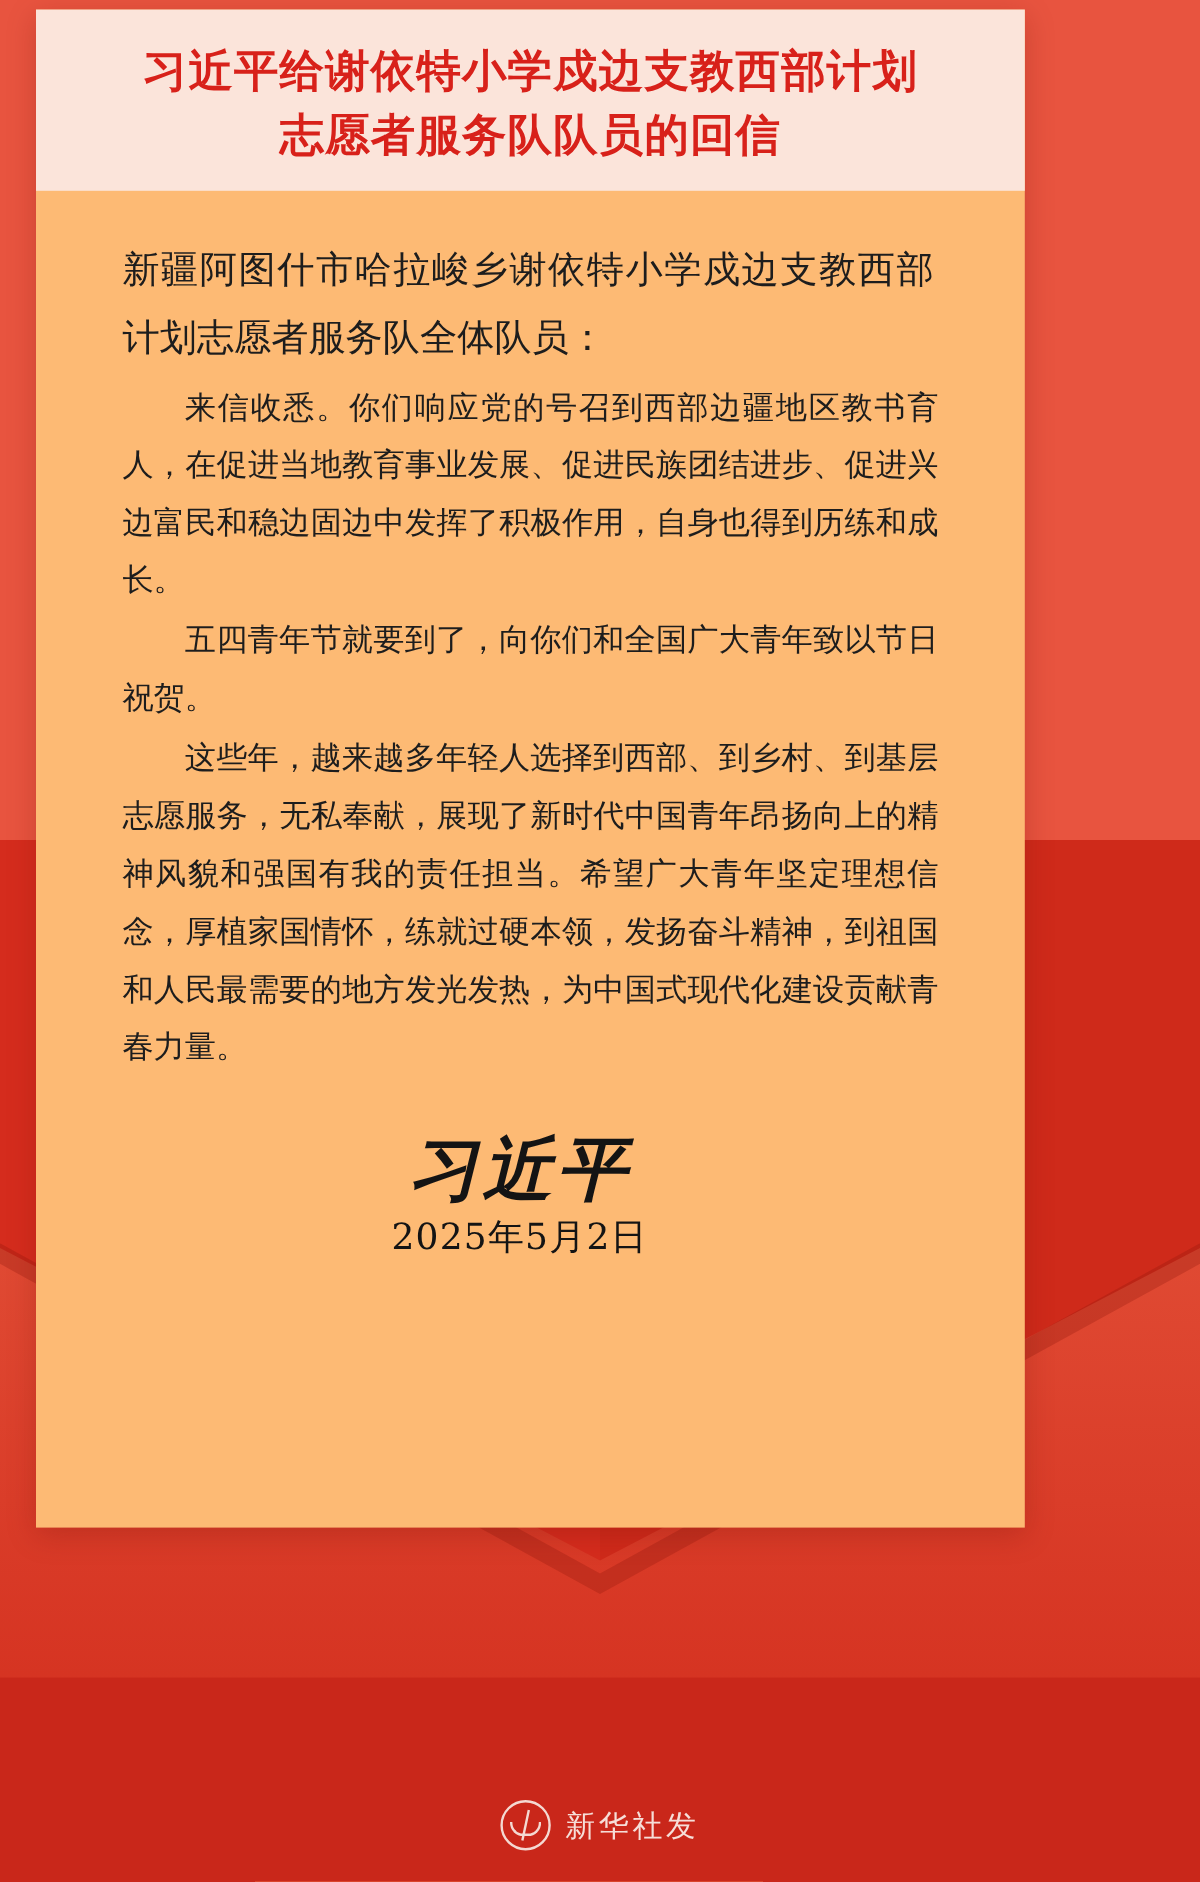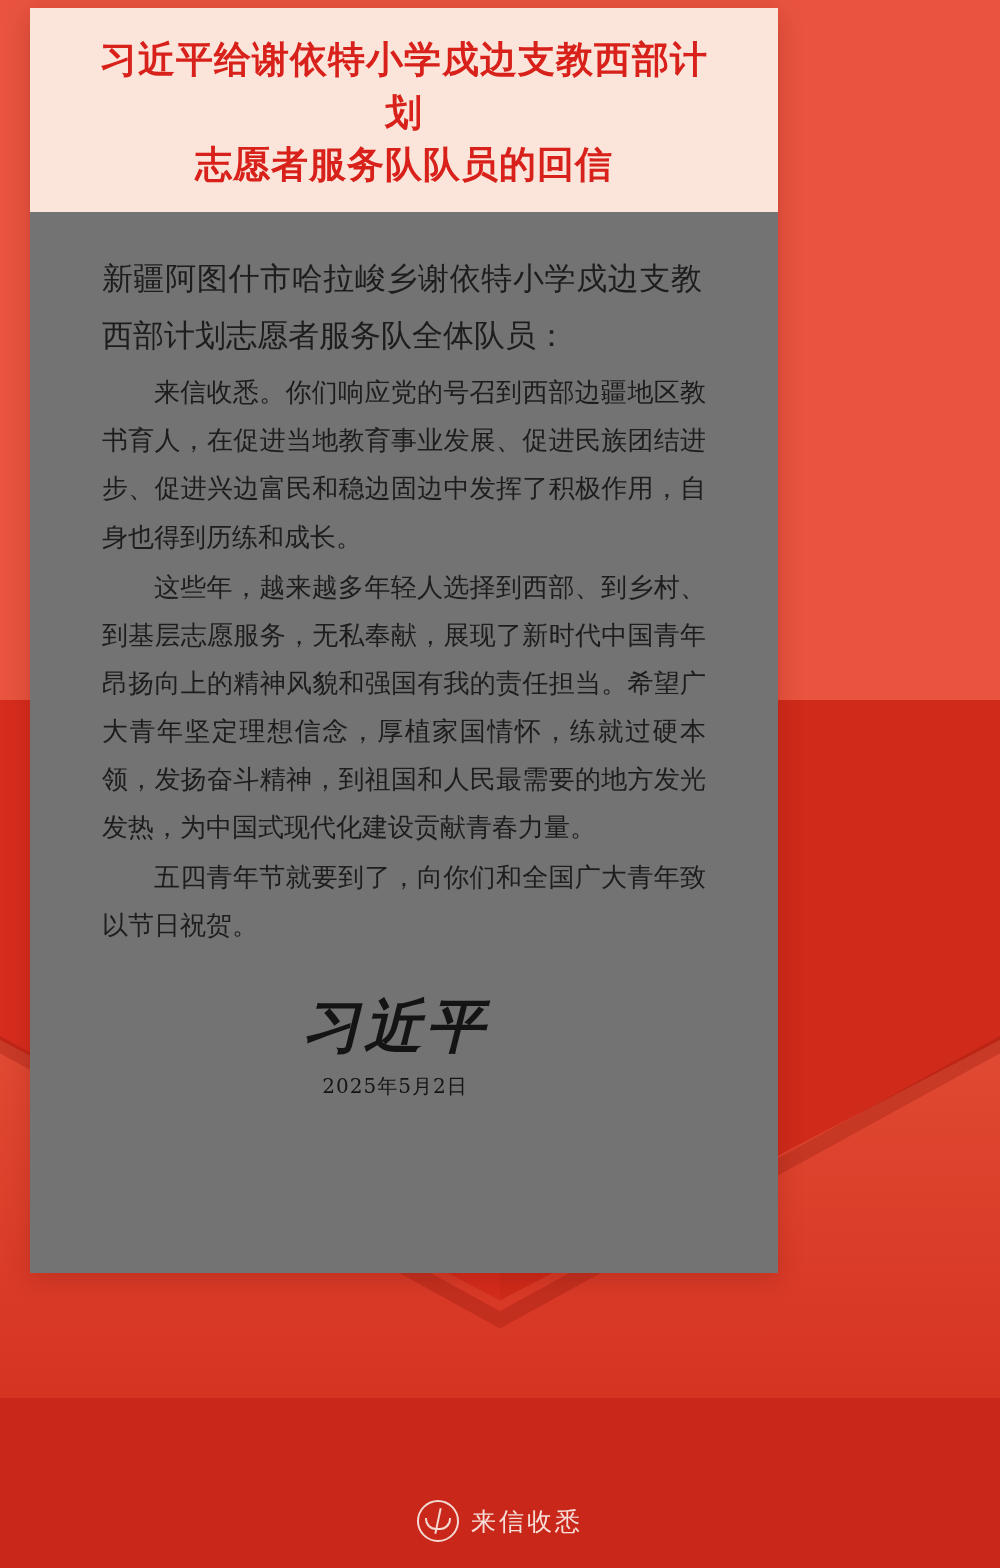--- a/index.html
+++ b/index.html
@@ -70,23 +70,23 @@
     width: 1000px;
     height: 170px;
     background: #c9271a;
   }
 
   
   .card {
     position: absolute;
     left: 30px;
     top: 8px;
-    width: 748px;
+    width: 824px;
     height: 1265px;
-    background: #737373;
+    background: #fdba74;
     box-shadow: 0 6px 22px rgba(110, 16, 10, 0.25);
   }
   .card-header {
     padding: 26px 52px 20px 52px;
     background: #fbe4da;
   }
   .title {
     color: #d8211a;
     font-family: "DejaVu Sans", "Liberation Sans", sans-serif;
     font-weight: bold;
@@ -126,23 +126,23 @@
   .signature {
     font-family: "DejaVu Serif", "Liberation Serif", serif;
     font-size: 58px;
     font-weight: bold;
     font-style: italic;
     color: #141414;
     letter-spacing: 4px;
     line-height: 1.1;
   }
   .sig-date {
-    margin-top: 14px;
+    margin-top: 4px;
     font-family: "DejaVu Serif", "Liberation Serif", serif;
-    font-size: 20px;
+    font-size: 30px;
     color: #141414;
     letter-spacing: 1px;
   }
 
   
   .footer {
     position: absolute;
     left: 0;
     bottom: 26px;
     width: 1000px;
@@ -205,30 +205,30 @@
     <div class="card-header">
       <div class="title">习近平给谢依特小学戍边支教西部计划
 志愿者服务队队员的回信</div>
     </div>
 
     <div class="card-body">
       <p class="salutation">新疆阿图什市哈拉峻乡谢依特小学戍边支教西部计划志愿者服务队全体队员：</p>
 
       <p class="para">来信收悉。你们响应党的号召到西部边疆地区教书育人，在促进当地教育事业发展、促进民族团结进步、促进兴边富民和稳边固边中发挥了积极作用，自身也得到历练和成长。</p>
 
+      <p class="para">五四青年节就要到了，向你们和全国广大青年致以节日祝贺。</p>
+
       <p class="para">这些年，越来越多年轻人选择到西部、到乡村、到基层志愿服务，无私奉献，展现了新时代中国青年昂扬向上的精神风貌和强国有我的责任担当。希望广大青年坚定理想信念，厚植家国情怀，练就过硬本领，发扬奋斗精神，到祖国和人民最需要的地方发光发热，为中国式现代化建设贡献青春力量。</p>
-
-      <p class="para">五四青年节就要到了，向你们和全国广大青年致以节日祝贺。</p>
 
       <div class="signature-block">
         <div class="signature">习近平</div>
         <div class="sig-date">2025年5月2日</div>
       </div>
     </div>
 
   </div>
 
   <div class="footer">
     <div class="footer-mark"></div>
-    <div class="footer-text">来信收悉</div>
+    <div class="footer-text">新华社发</div>
   </div>
 
 </div>
 
 </body></html>

